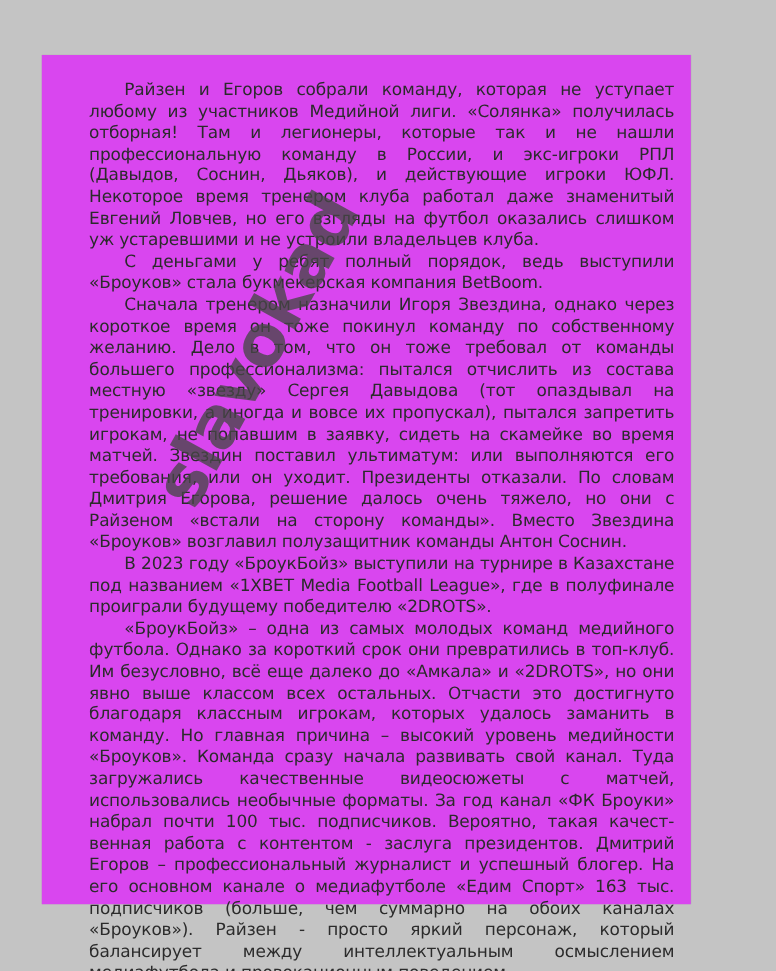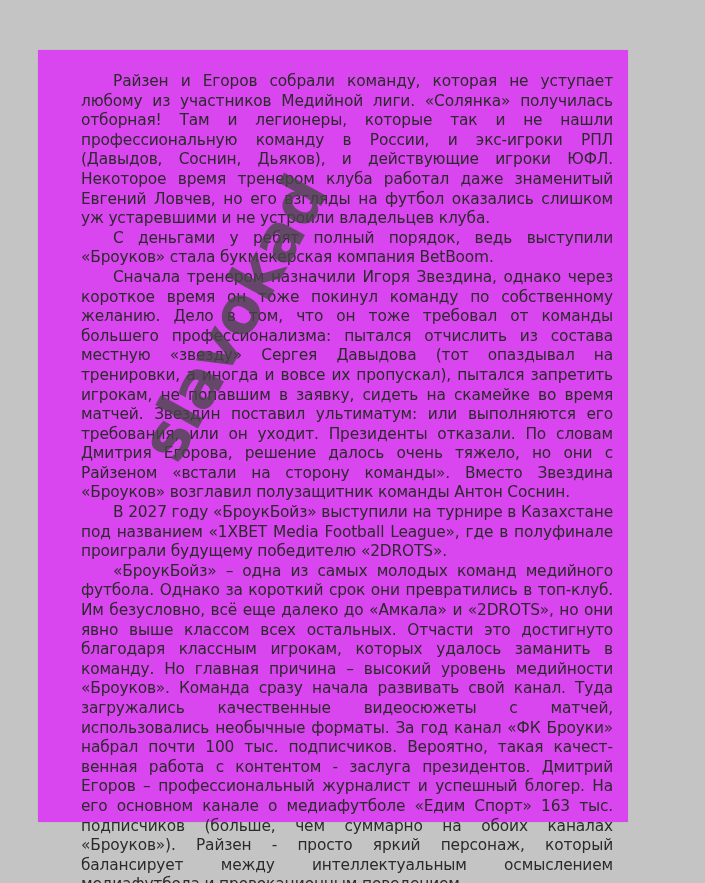--- a/index.html
+++ b/index.html
@@ -48,18 +48,18 @@
   }
 </style>
 </head>
 <body>
 
 <div class="page">
   <div class="text">
     <p>Райзен и Егоров собрали команду, которая не уступает любому из участников Медийной лиги. «Солянка» получилась отборная! Там и легионеры, которые так и не нашли профессиональную команду в России, и экс-игроки РПЛ (Давыдов, Соснин, Дьяков), и действующие игроки ЮФЛ. Некоторое время тренером клуба работал даже знаме­нитый Евгений Ловчев, но его взгляды на футбол оказались слишком уж устаревшими и не устроили владельцев клуба.</p>
     <p>С деньгами у ребят полный порядок, ведь выступили «Броуков» стала букмекерская компания BetBoom.</p>
     <p>Сначала тренером назначили Игоря Звездина, однако через ко­роткое время он тоже покинул команду по собственному желанию. Де­ло в том, что он тоже требовал от команды большего профессиона­лизма: пытался отчислить из состава местную «звезду» Сергея Давы­дова (тот опаздывал на тренировки, а иногда и вовсе их пропускал), пытался запретить игрокам, не попавшим в заявку, сидеть на скамей­ке во время матчей. Звездин поставил ультиматум: или выполняются его требования, или он уходит. Президенты отказали. По словам Дмитрия Егорова, решение далось очень тяжело, но они с Райзеном «встали на сторону команды». Вместо Звездина «Броуков» возглавил полузащитник команды Антон Соснин.</p>
-    <p>В 2027 году «БроукБойз» выступили на турнире в Казахстане под названием «1XBET Media Football League», где в полуфинале проиг­рали будущему победителю «2DROTS».</p>
+    <p>В 2023 году «БроукБойз» выступили на турнире в Казахстане под названием «1XBET Media Football League», где в полуфинале проиг­рали будущему победителю «2DROTS».</p>
     <p>«БроукБойз» – одна из самых молодых команд медийного фут­бола. Однако за короткий срок они превратились в топ-клуб. Им безу­словно, всё еще далеко до «Амкала» и «2DROTS», но они явно выше классом всех остальных. Отчасти это достигнуто благодаря классным игрокам, которых удалось заманить в команду. Но главная причина – высокий уровень медийности «Броуков». Команда сразу начала раз­вивать свой канал. Туда загружались качественные видеосюжеты с матчей, использовались необычные форматы. За год канал «ФК Броуки» набрал почти 100 тыс. подписчиков. Вероятно, такая качест­венная работа с контентом - заслуга президентов. Дмитрий Егоров – профессиональный журналист и успешный блогер. На его основном канале о медиафутболе «Едим Спорт» 163 тыс. подписчиков (больше, чем суммарно на обоих каналах «Броуков»). Райзен - просто яркий персонаж, который балансирует между интеллектуальным осмыс­лением медиафутбола и провокационным поведением.</p>
   </div>
 </div>
 
 <div class="watermark">slavokad</div>
 
 </body></html>

